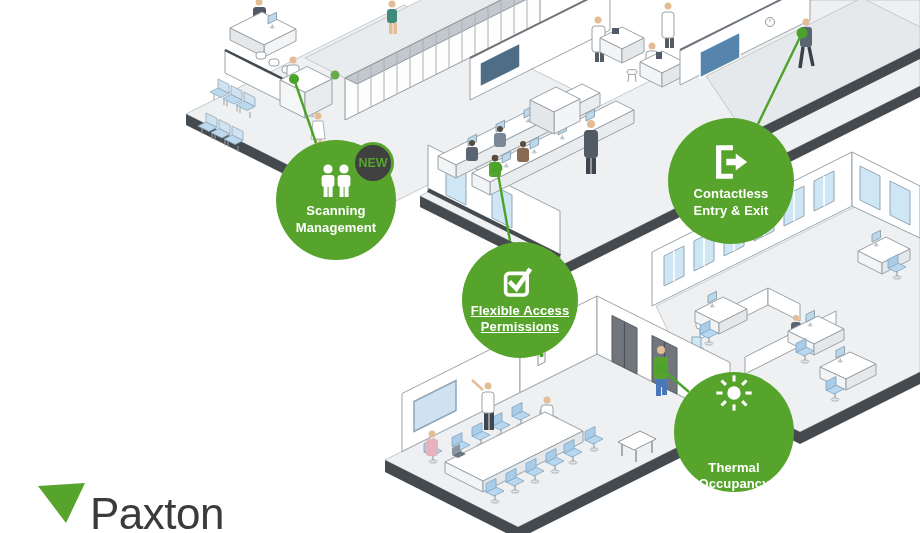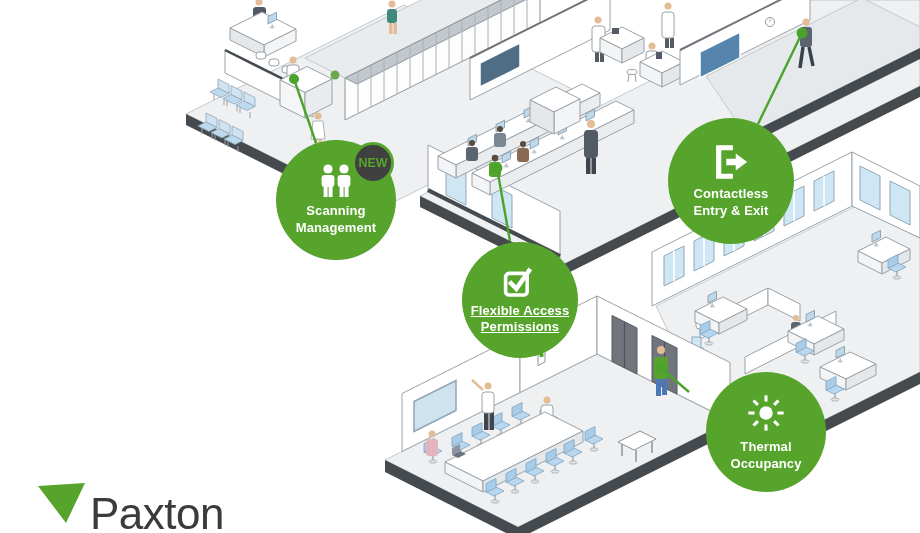--- a/index.html
+++ b/index.html
@@ -8,21 +8,21 @@
   .stage{position:relative;width:920px;height:533px;background:#fff;overflow:hidden;
          font-family:"Liberation Sans",sans-serif;}
   .scene{position:absolute;left:0;top:0;}
   .badge{position:absolute;border-radius:50%;background:var(--green);color:#fff;
          display:flex;flex-direction:column;align-items:center;justify-content:center;
          gap:5px;text-align:center;font-weight:bold;}
   .badge .blabel{display:flex;flex-direction:column;font-size:13px;line-height:1.25;letter-spacing:.1px;}
   .badge-occupancy{left:276px;top:140px;width:120px;height:120px;}
   .badge-contactless{left:668px;top:118px;width:126px;height:126px;}
   .badge-flexible{left:462px;top:242px;width:116px;height:116px;text-decoration:underline;}
-  .badge-thermal{left:706px;top:372px;width:120px;height:120px;}
+  .badge-thermal{left:674px;top:372px;width:120px;height:120px;justify-content:space-between;}
   .new-tag{position:absolute;left:352px;top:142px;width:42px;height:42px;box-sizing:border-box;
            border-radius:50%;background:#404040;border:3px solid var(--green);color:var(--green);
            display:flex;align-items:center;justify-content:center;font-size:12.5px;font-weight:bold;}
   .logo{position:absolute;left:37px;top:482px;display:flex;align-items:flex-start;}
   .logo-text{font-size:44px;font-weight:500;color:#3B3B3B;line-height:1;margin-left:3px;margin-top:10px;letter-spacing:-0.5px;}
 </style>
 </head>
 <body>
 
 <div class="stage">

